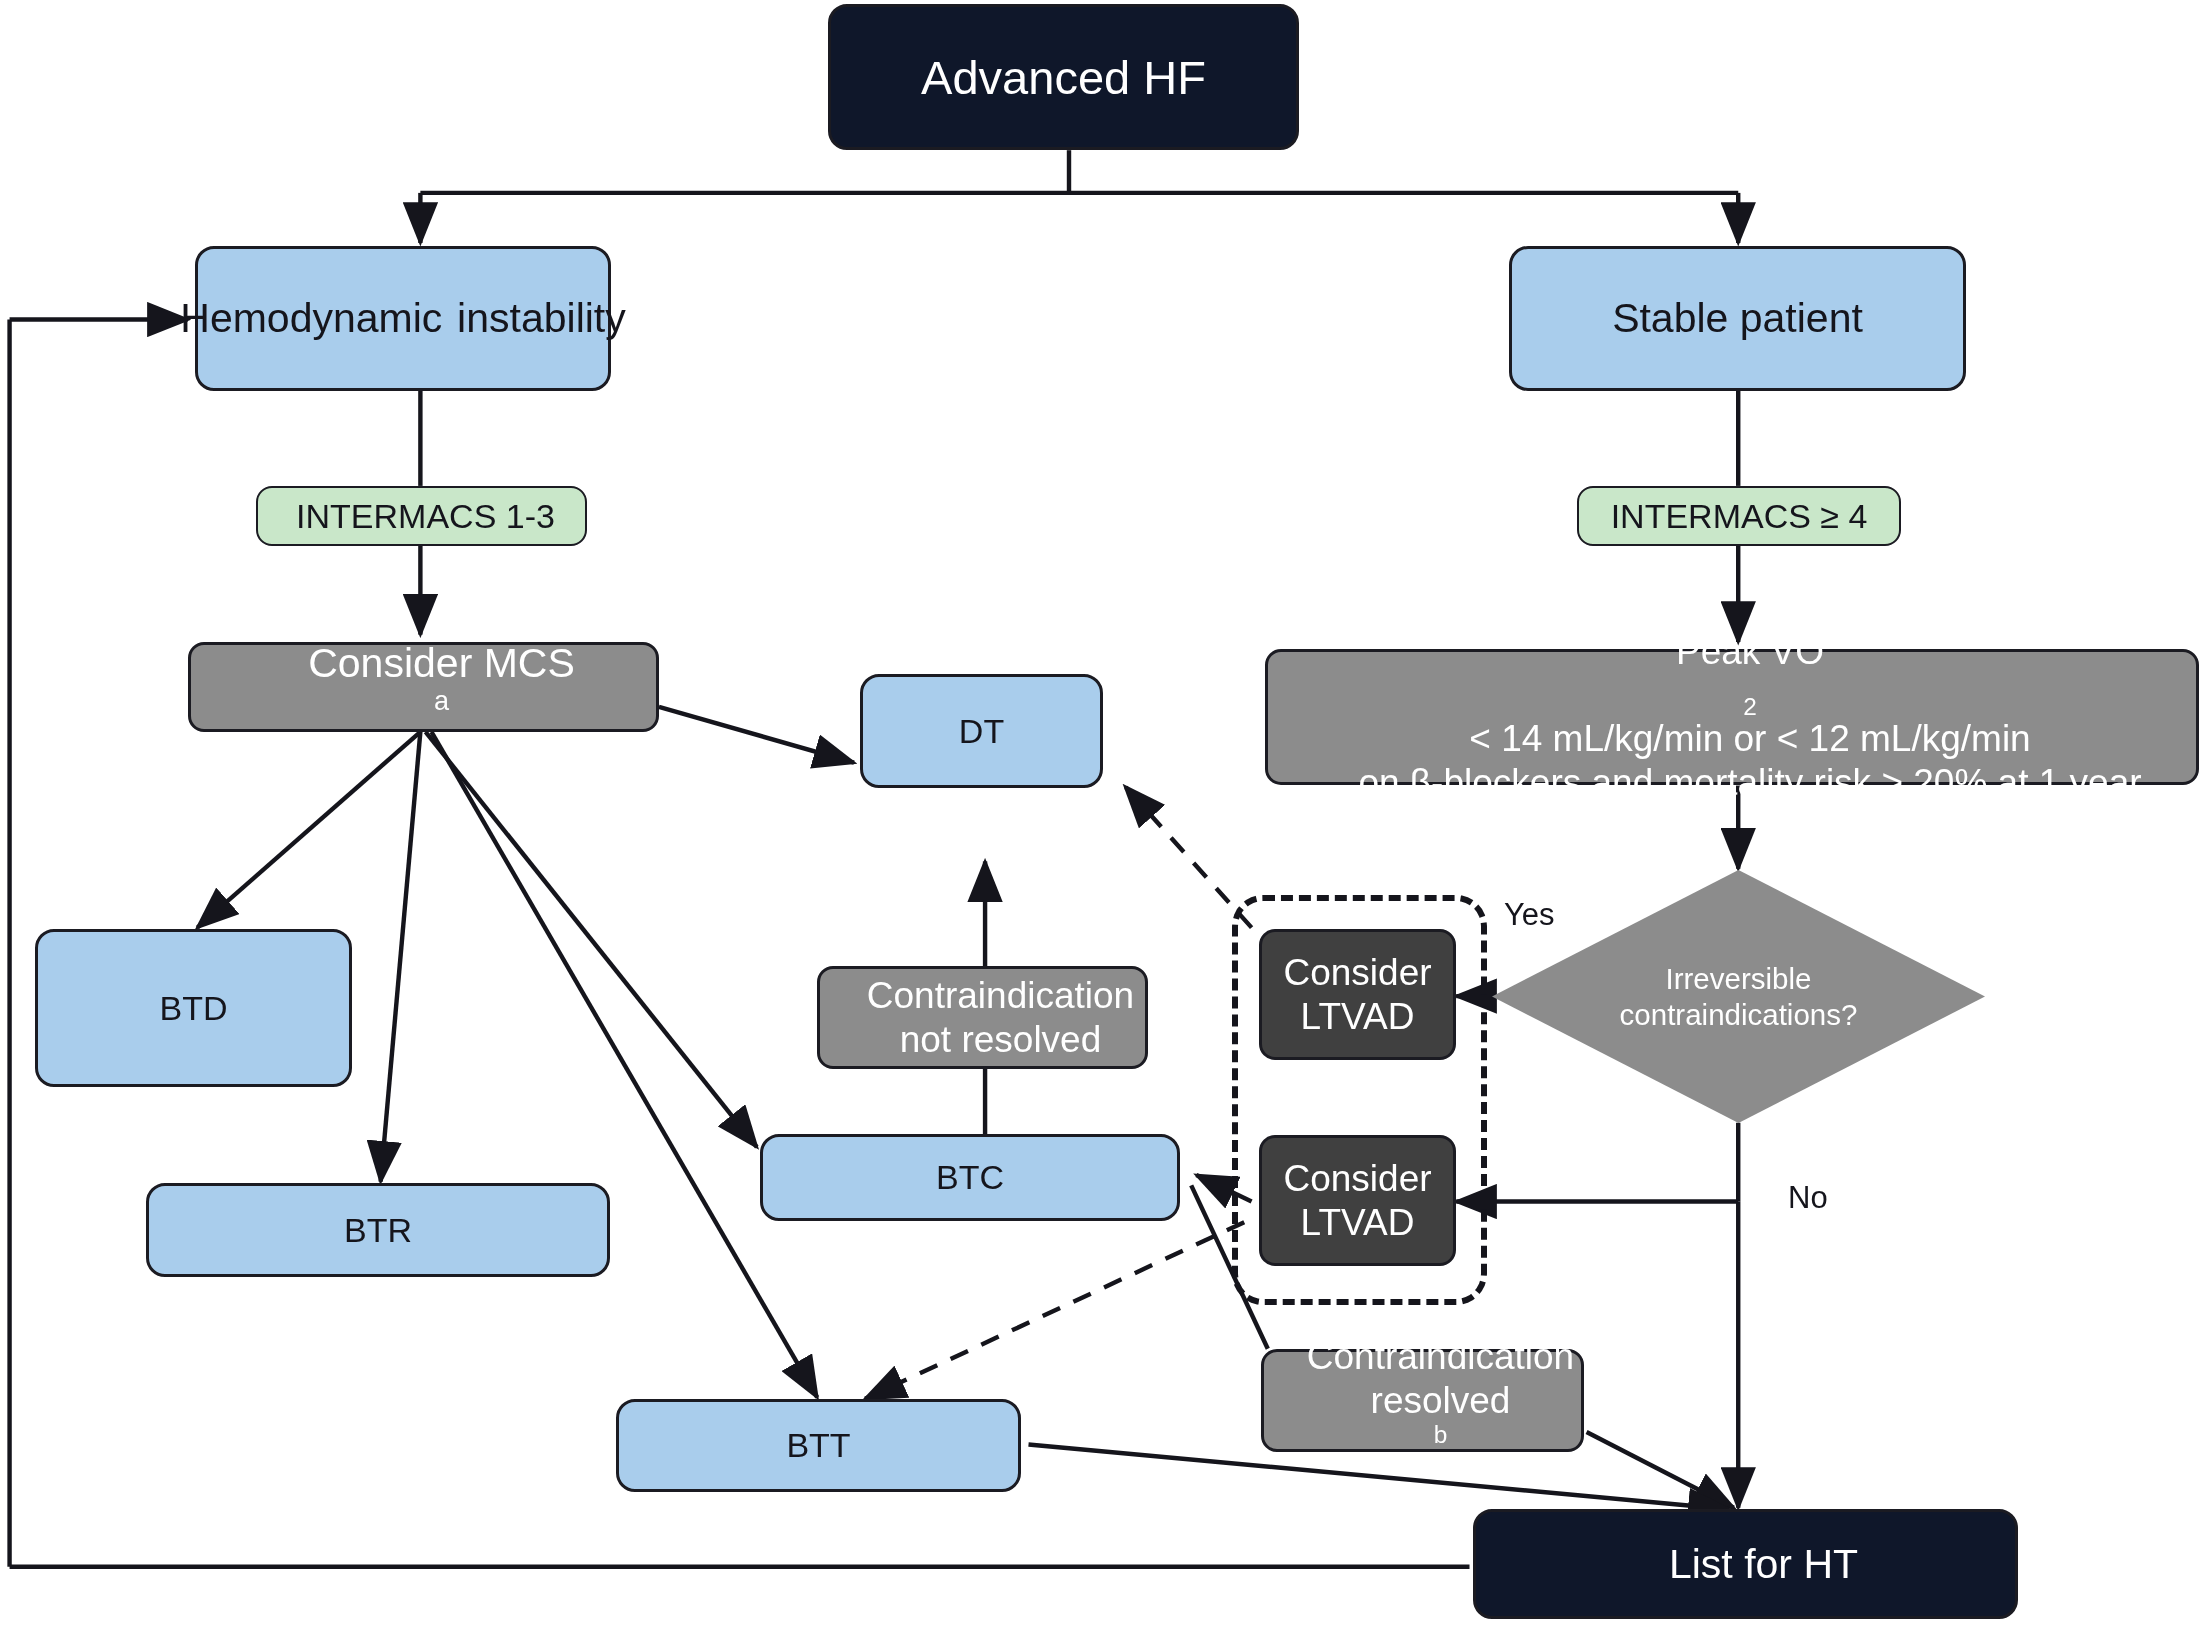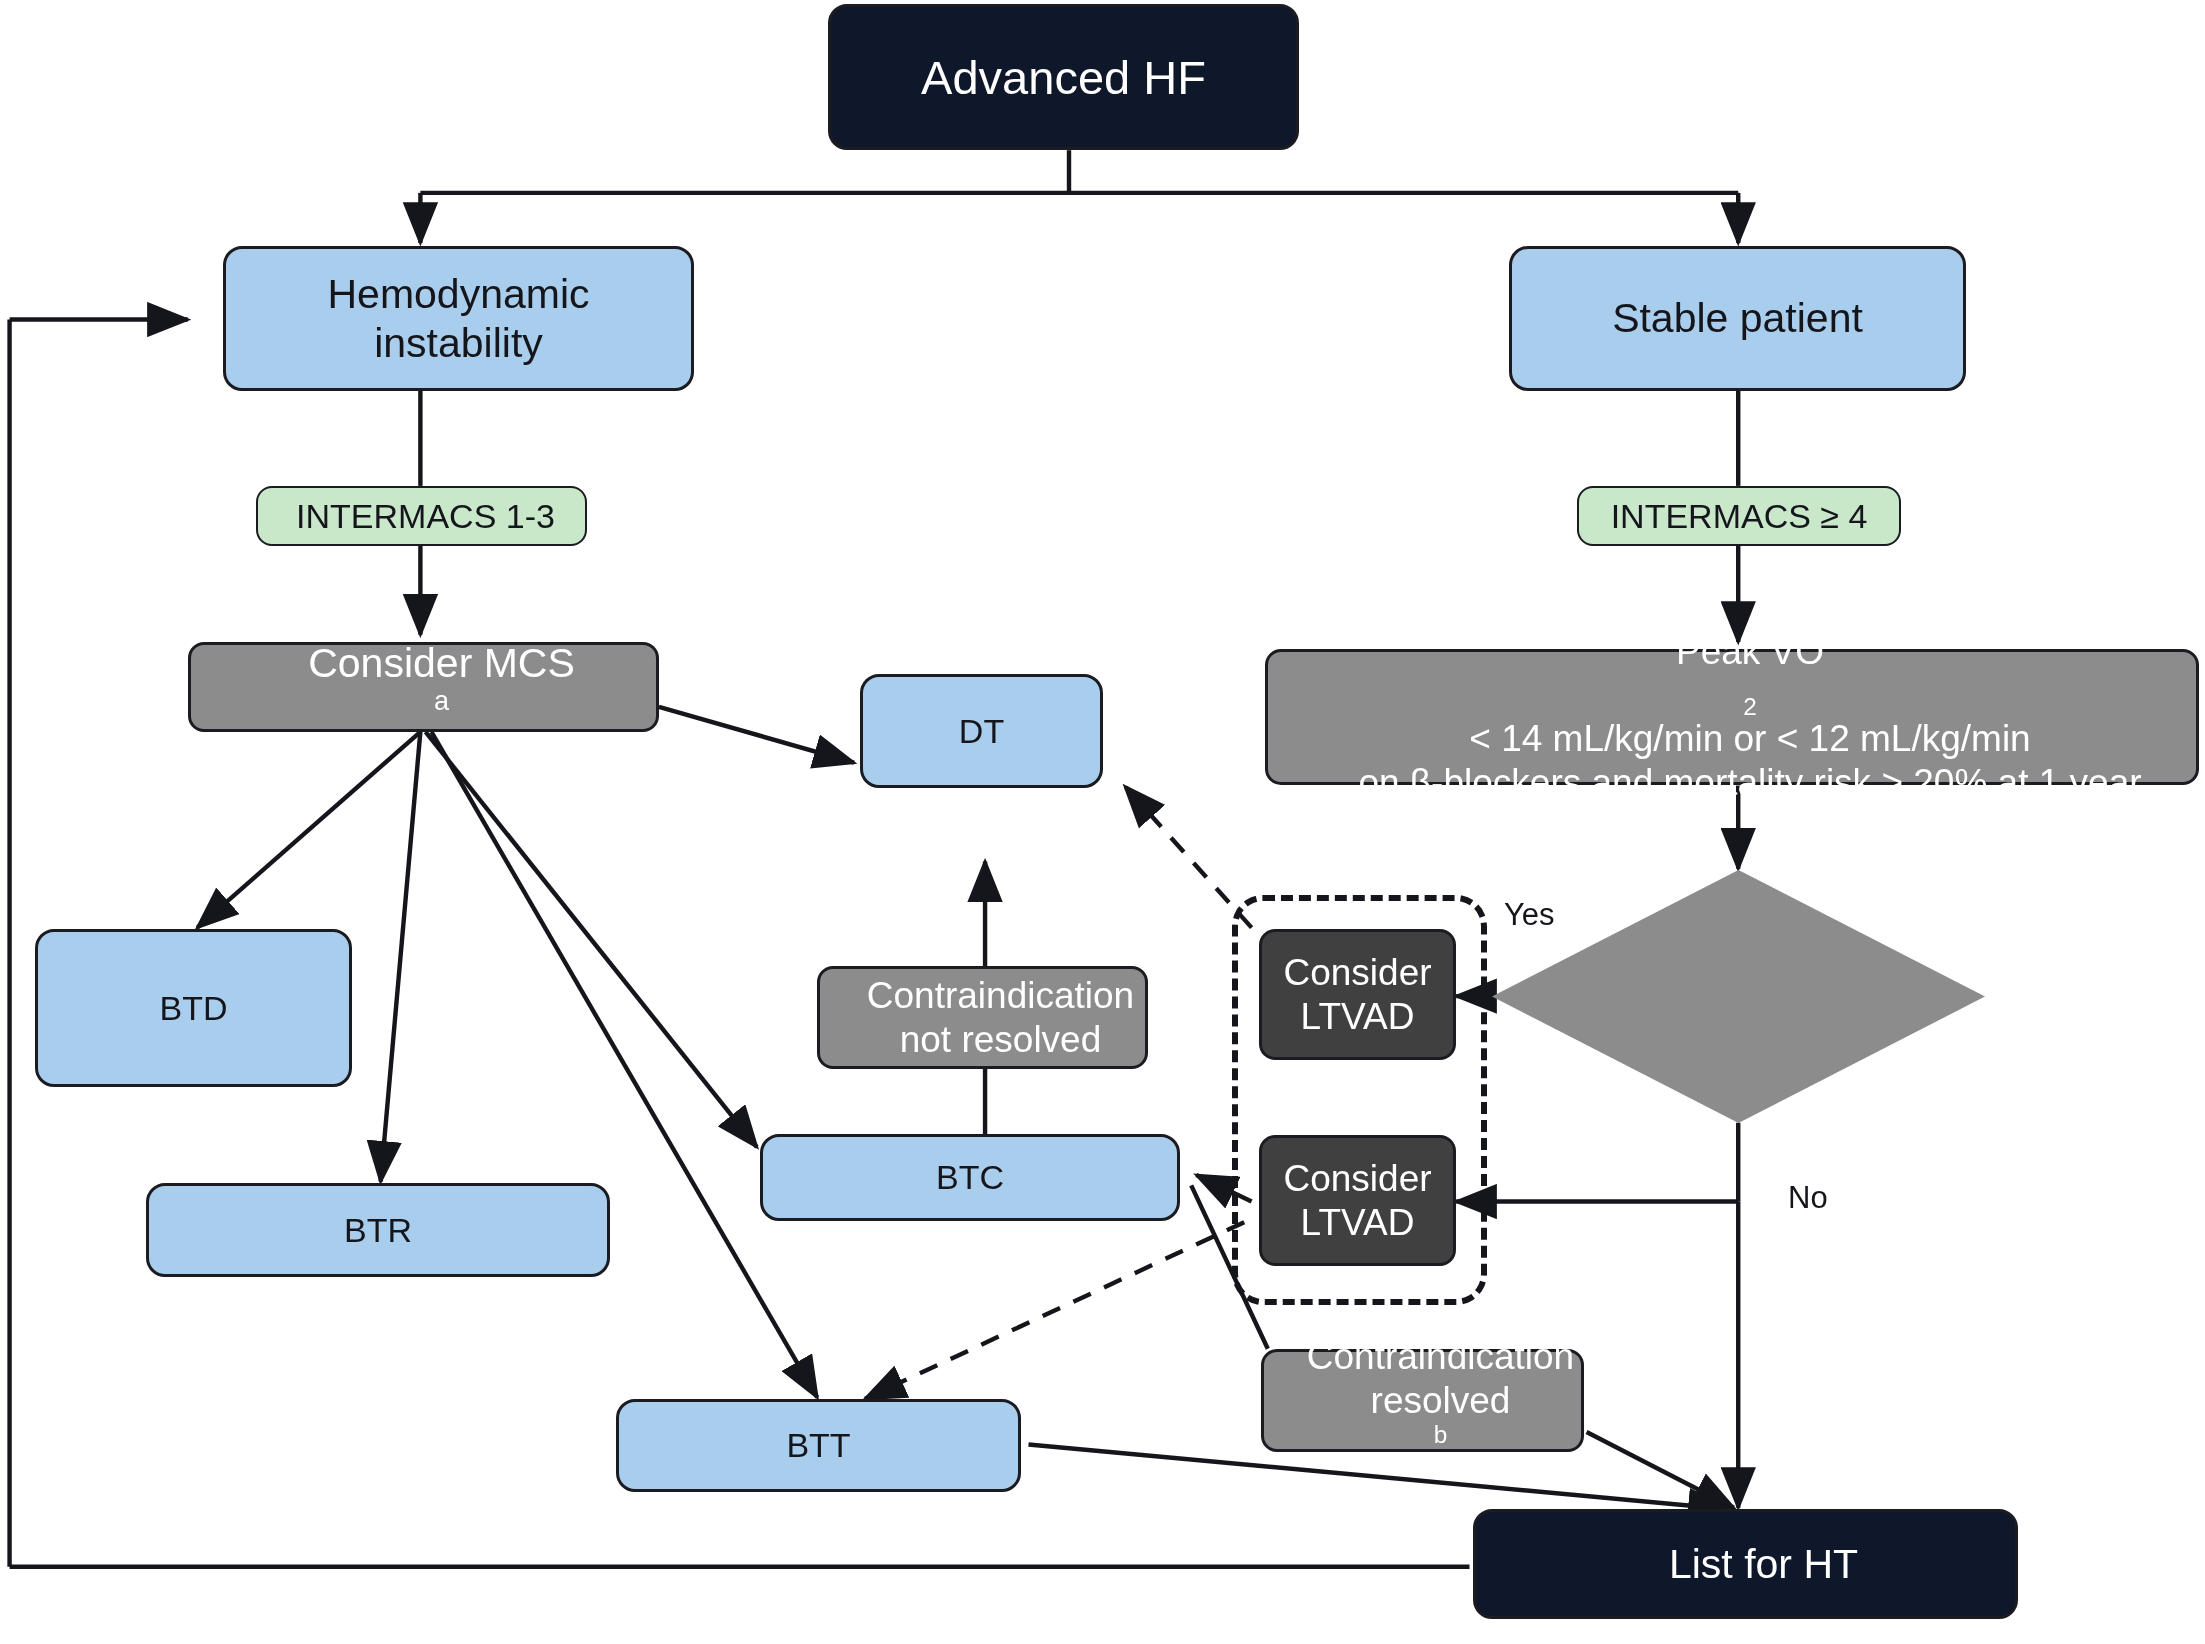--- a/index.html
+++ b/index.html
@@ -125,21 +125,21 @@
       <path d="M13,434 L255,434" marker-end="url(#ah)"></path>
     </g>
   </svg>
 
   <div class="dashgroup" style="left:1232px;top:895px;width:243px;height:398px;"></div>
 
   <div class="node red f-huge" style="left:828px;top:4.4px;width:471px;height:146px;">
     <span>Advanced HF</span>
   </div>
 
-  <div class="node blue f-big" style="left:195px;top:246px;width:471px;height:145px;flex-direction:column;margin-left:28px;">
+  <div class="node blue f-big" style="left:195px;top:246px;width:416px;height:145px;">
     <span>Hemodynamic</span>
     <span>instability</span>
   </div>
 
   <div class="node blue f-big" style="left:1509px;top:246px;width:457px;height:145px;">
     <span>Stable patient</span>
   </div>
 
   <div class="node green f-med" style="left:256px;top:486px;width:331px;height:60px;padding-left:8px;">
     <span>INTERMACS 1-3</span>
@@ -193,20 +193,24 @@
     <span>LTVAD</span>
   </div>
 
   <div class="node pink f-sm" style="left:1259px;top:1135px;width:197px;height:131px;flex-direction:column;">
     <span>Consider</span>
     <span>LTVAD</span>
   </div>
 
   <div class="diamond" style="left:1492px;top:870px;width:493px;height:253px;">
     <div class="dshape"></div>
+    <div class="dtext">
+      <span>Irreversible</span><br>
+      <span>contraindications?</span>
+    </div>
   </div>
 
   <div class="node red f-big" style="left:1473px;top:1509px;width:545px;height:110px;padding-left:36px;">
     <span>List for HT</span>
   </div>
 
   <div class="edge-label" style="left:1504px;top:897px;">Yes</div>
   <div class="edge-label" style="left:1788px;top:1180px;">No</div>
 
 </div>

